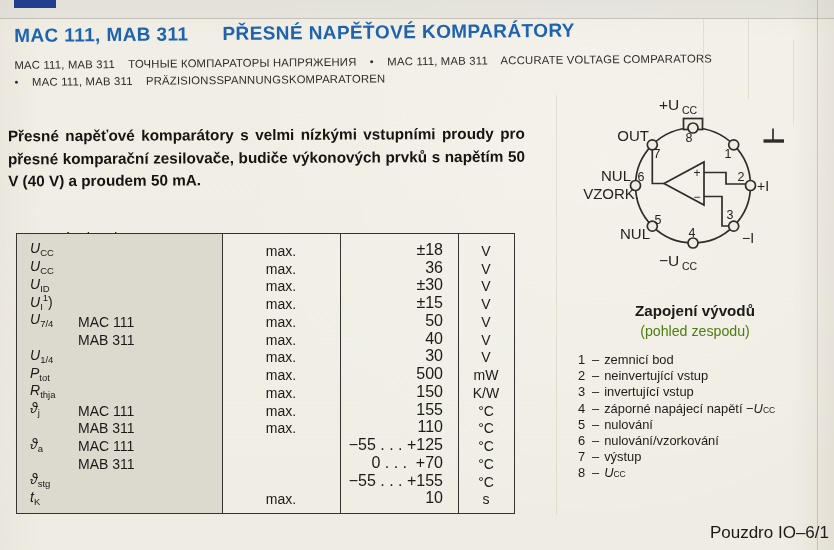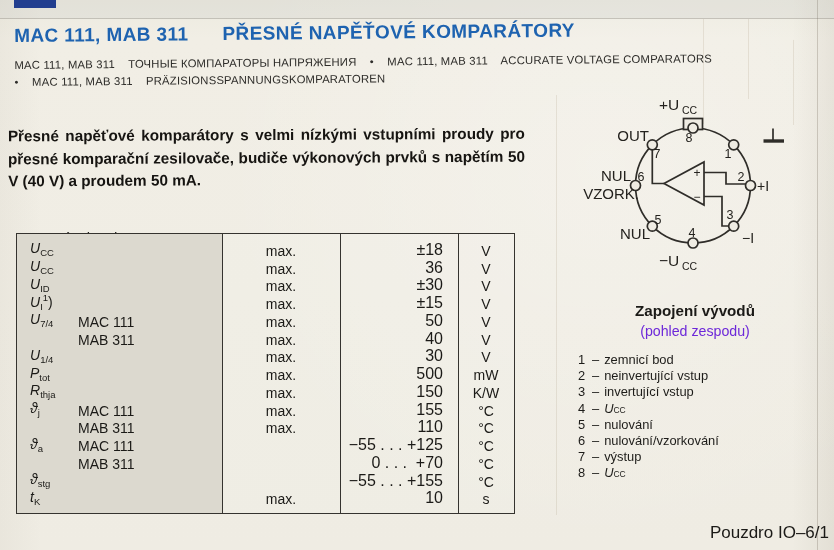--- a/index.html
+++ b/index.html
@@ -48,21 +48,21 @@
   .c-dev{width:144px;}
   .c-max{width:118px;text-align:center;}
   .c-val{width:118px;text-align:right;box-sizing:border-box;padding-right:15px;font-size:16px;}
   .c-unit{width:56px;text-align:center;}
 
   .diagram-svg{position:absolute;left:560px;top:84px;width:264px;height:204px;}
   .diagram-svg text{font-family:"Liberation Sans","DejaVu Sans",sans-serif;fill:#24221e;}
   .diag-caption{position:absolute;left:562px;top:302px;width:266px;text-align:center;
     font-weight:bold;font-size:15.2px;color:#1b1a17;}
   .diag-subcaption{position:absolute;left:562px;top:323px;width:266px;text-align:center;
-    font-size:14.2px;color:#6d28d9;}
+    font-size:14.2px;color:#4d7c0f;}
 
   .pinlist{position:absolute;left:578px;top:352px;font-size:12.9px;color:#1d1c19;}
   .pin-item{display:flex;align-items:baseline;height:16.2px;white-space:pre;}
   .pin-num{width:11px;}
   .pin-dash{margin:0 5px 0 3px;}
   .pin-sym{font-style:italic;}
   .pin-item sub{font-size:8.5px;}
 
   .footnote{position:absolute;left:8px;top:524px;font-size:13.2px;color:#201f1c;white-space:pre;margin-top:36px;}
   .footnote sup{font-size:9px;}
@@ -273,39 +273,39 @@
       <span class="pin-label">neinvertující vstup</span><i class="pin-sym"></i><sub></sub>
     </div>
     <div class="pin-item">
       <span class="pin-num">3</span>
       <span class="pin-dash">–</span>
       <span class="pin-label">invertující vstup</span><i class="pin-sym"></i><sub></sub>
     </div>
     <div class="pin-item">
       <span class="pin-num">4</span>
       <span class="pin-dash">–</span>
+      <span class="pin-label">záporné napájecí napětí −</span><i class="pin-sym">U</i><sub>CC</sub>
+    </div>
+    <div class="pin-item">
+      <span class="pin-num">5</span>
+      <span class="pin-dash">–</span>
+      <span class="pin-label">nulování</span><i class="pin-sym"></i><sub></sub>
+    </div>
+    <div class="pin-item">
+      <span class="pin-num">6</span>
+      <span class="pin-dash">–</span>
+      <span class="pin-label">nulování/vzorkování</span><i class="pin-sym"></i><sub></sub>
+    </div>
+    <div class="pin-item">
+      <span class="pin-num">7</span>
+      <span class="pin-dash">–</span>
+      <span class="pin-label">výstup</span><i class="pin-sym"></i><sub></sub>
+    </div>
+    <div class="pin-item">
+      <span class="pin-num">8</span>
+      <span class="pin-dash">–</span>
       <i class="pin-sym">U</i><sub>CC</sub>
     </div>
-    <div class="pin-item">
-      <span class="pin-num">5</span>
-      <span class="pin-dash">–</span>
-      <span class="pin-label">nulování</span><i class="pin-sym"></i><sub></sub>
-    </div>
-    <div class="pin-item">
-      <span class="pin-num">6</span>
-      <span class="pin-dash">–</span>
-      <span class="pin-label">nulování/vzorkování</span><i class="pin-sym"></i><sub></sub>
-    </div>
-    <div class="pin-item">
-      <span class="pin-num">7</span>
-      <span class="pin-dash">–</span>
-      <span class="pin-label">výstup</span><i class="pin-sym"></i><sub></sub>
-    </div>
-    <div class="pin-item">
-      <span class="pin-num">8</span>
-      <span class="pin-dash">–</span>
-      <i class="pin-sym">U</i><sub>CC</sub>
-    </div>
   </div>
 
 <div class="footnote"><sup>1</sup><span>) Při  </span><i>U</i><sub>CC</sub><span> = ±15 V.</span></div>
 
 <div class="package-label">Pouzdro IO–6/1</div>
 
 </body></html>

